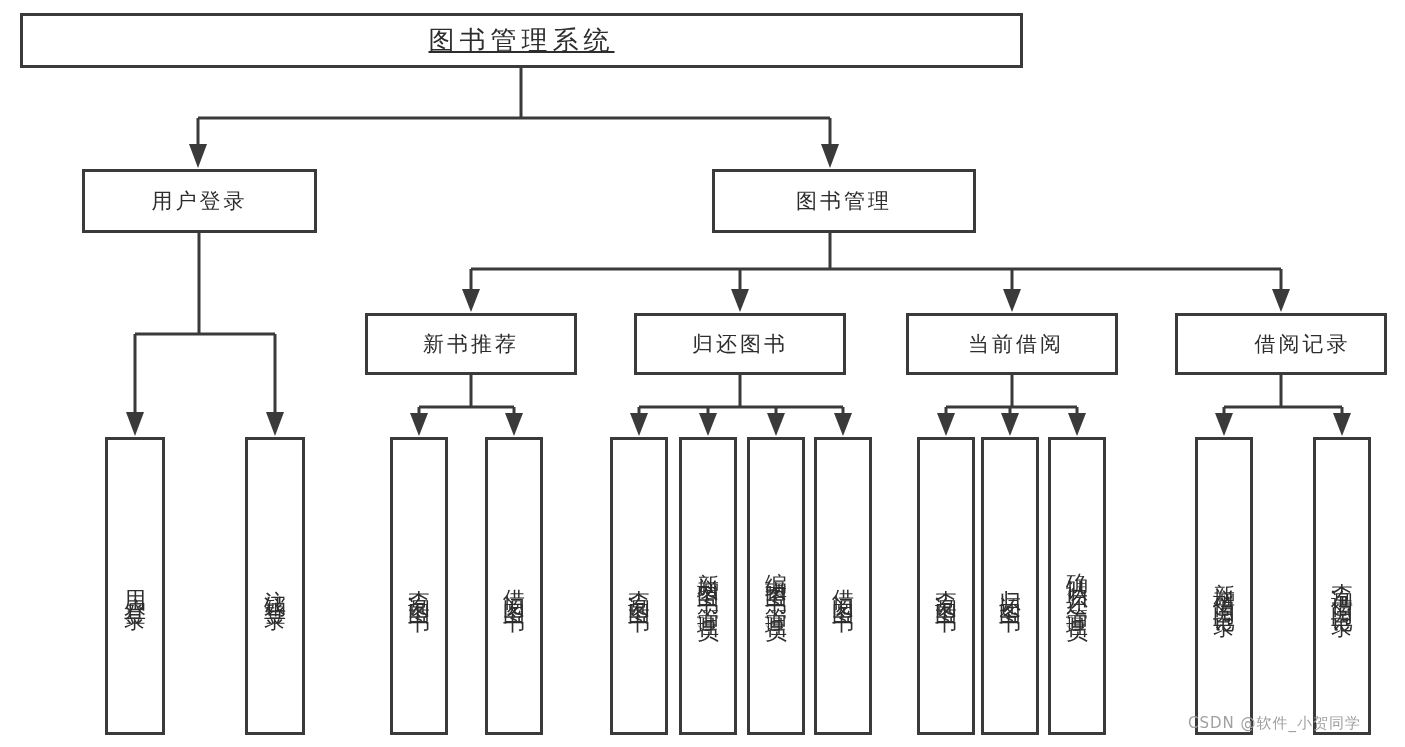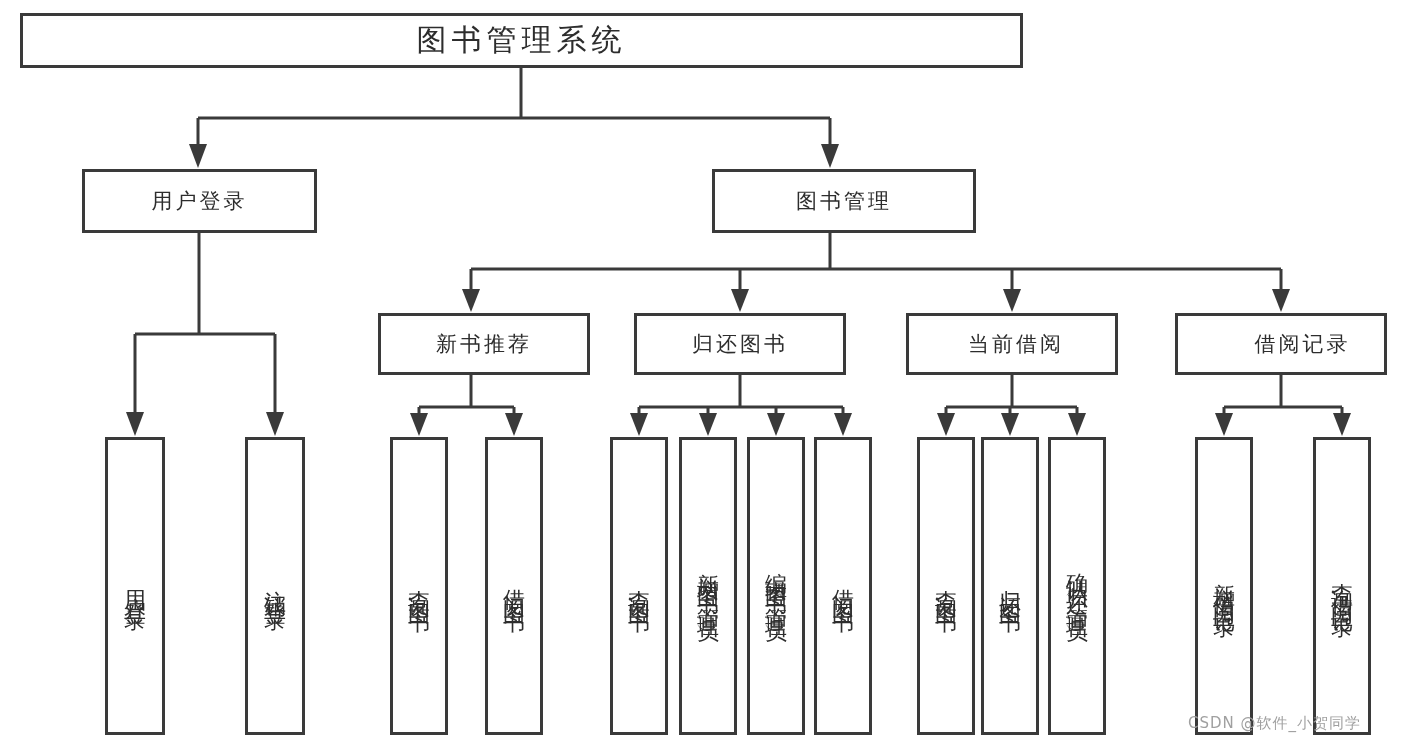--- a/index.html
+++ b/index.html
@@ -22,36 +22,36 @@
   svg.connectors path{stroke:var(--line);stroke-width:3;fill:none;}
   svg.connectors polygon{fill:var(--line);stroke:none;}
   .box{
     position:absolute;
     background:var(--background);
     border:3px solid var(--line);
     display:flex;align-items:center;justify-content:center;
     z-index:2;
   }
   .box.h{font-size:21px;letter-spacing:3px;white-space:nowrap;}
-  .box.root{font-size:30px;letter-spacing:5px;}
+  .box.root{font-size:26px;letter-spacing:5px;text-decoration:underline;}
   .box.v .vtext{
     writing-mode:vertical-rl;
     text-orientation:mixed;
     font-size:22px;
     letter-spacing:7px;
     line-height:1;
   }
   
   .n-root{left:20px;top:13px;width:1003px;height:55px;}
   
   .n-userlogin{left:82px;top:169px;width:235px;height:64px;}
   .n-bookmgmt{left:712px;top:169px;width:264px;height:64px;}
   
   .lvl3{top:313px;width:212px;height:62px;}
-  .n-newbook{left:378px;}
+  .n-newbook{left:365px;}
   .n-borrow{left:634px;}
   .n-current{left:906px;padding-left:8px;}
   .n-record{left:1175px;padding-left:43px;}
   
   .leaf{top:437px;height:298px;}
   .l-1{left:105px;width:60px;}
   .l-2{left:245px;width:60px;}
   .l-3{left:390px;width:58px;}
   .l-4{left:485px;width:58px;}
   .l-5{left:610px;width:58px;}

